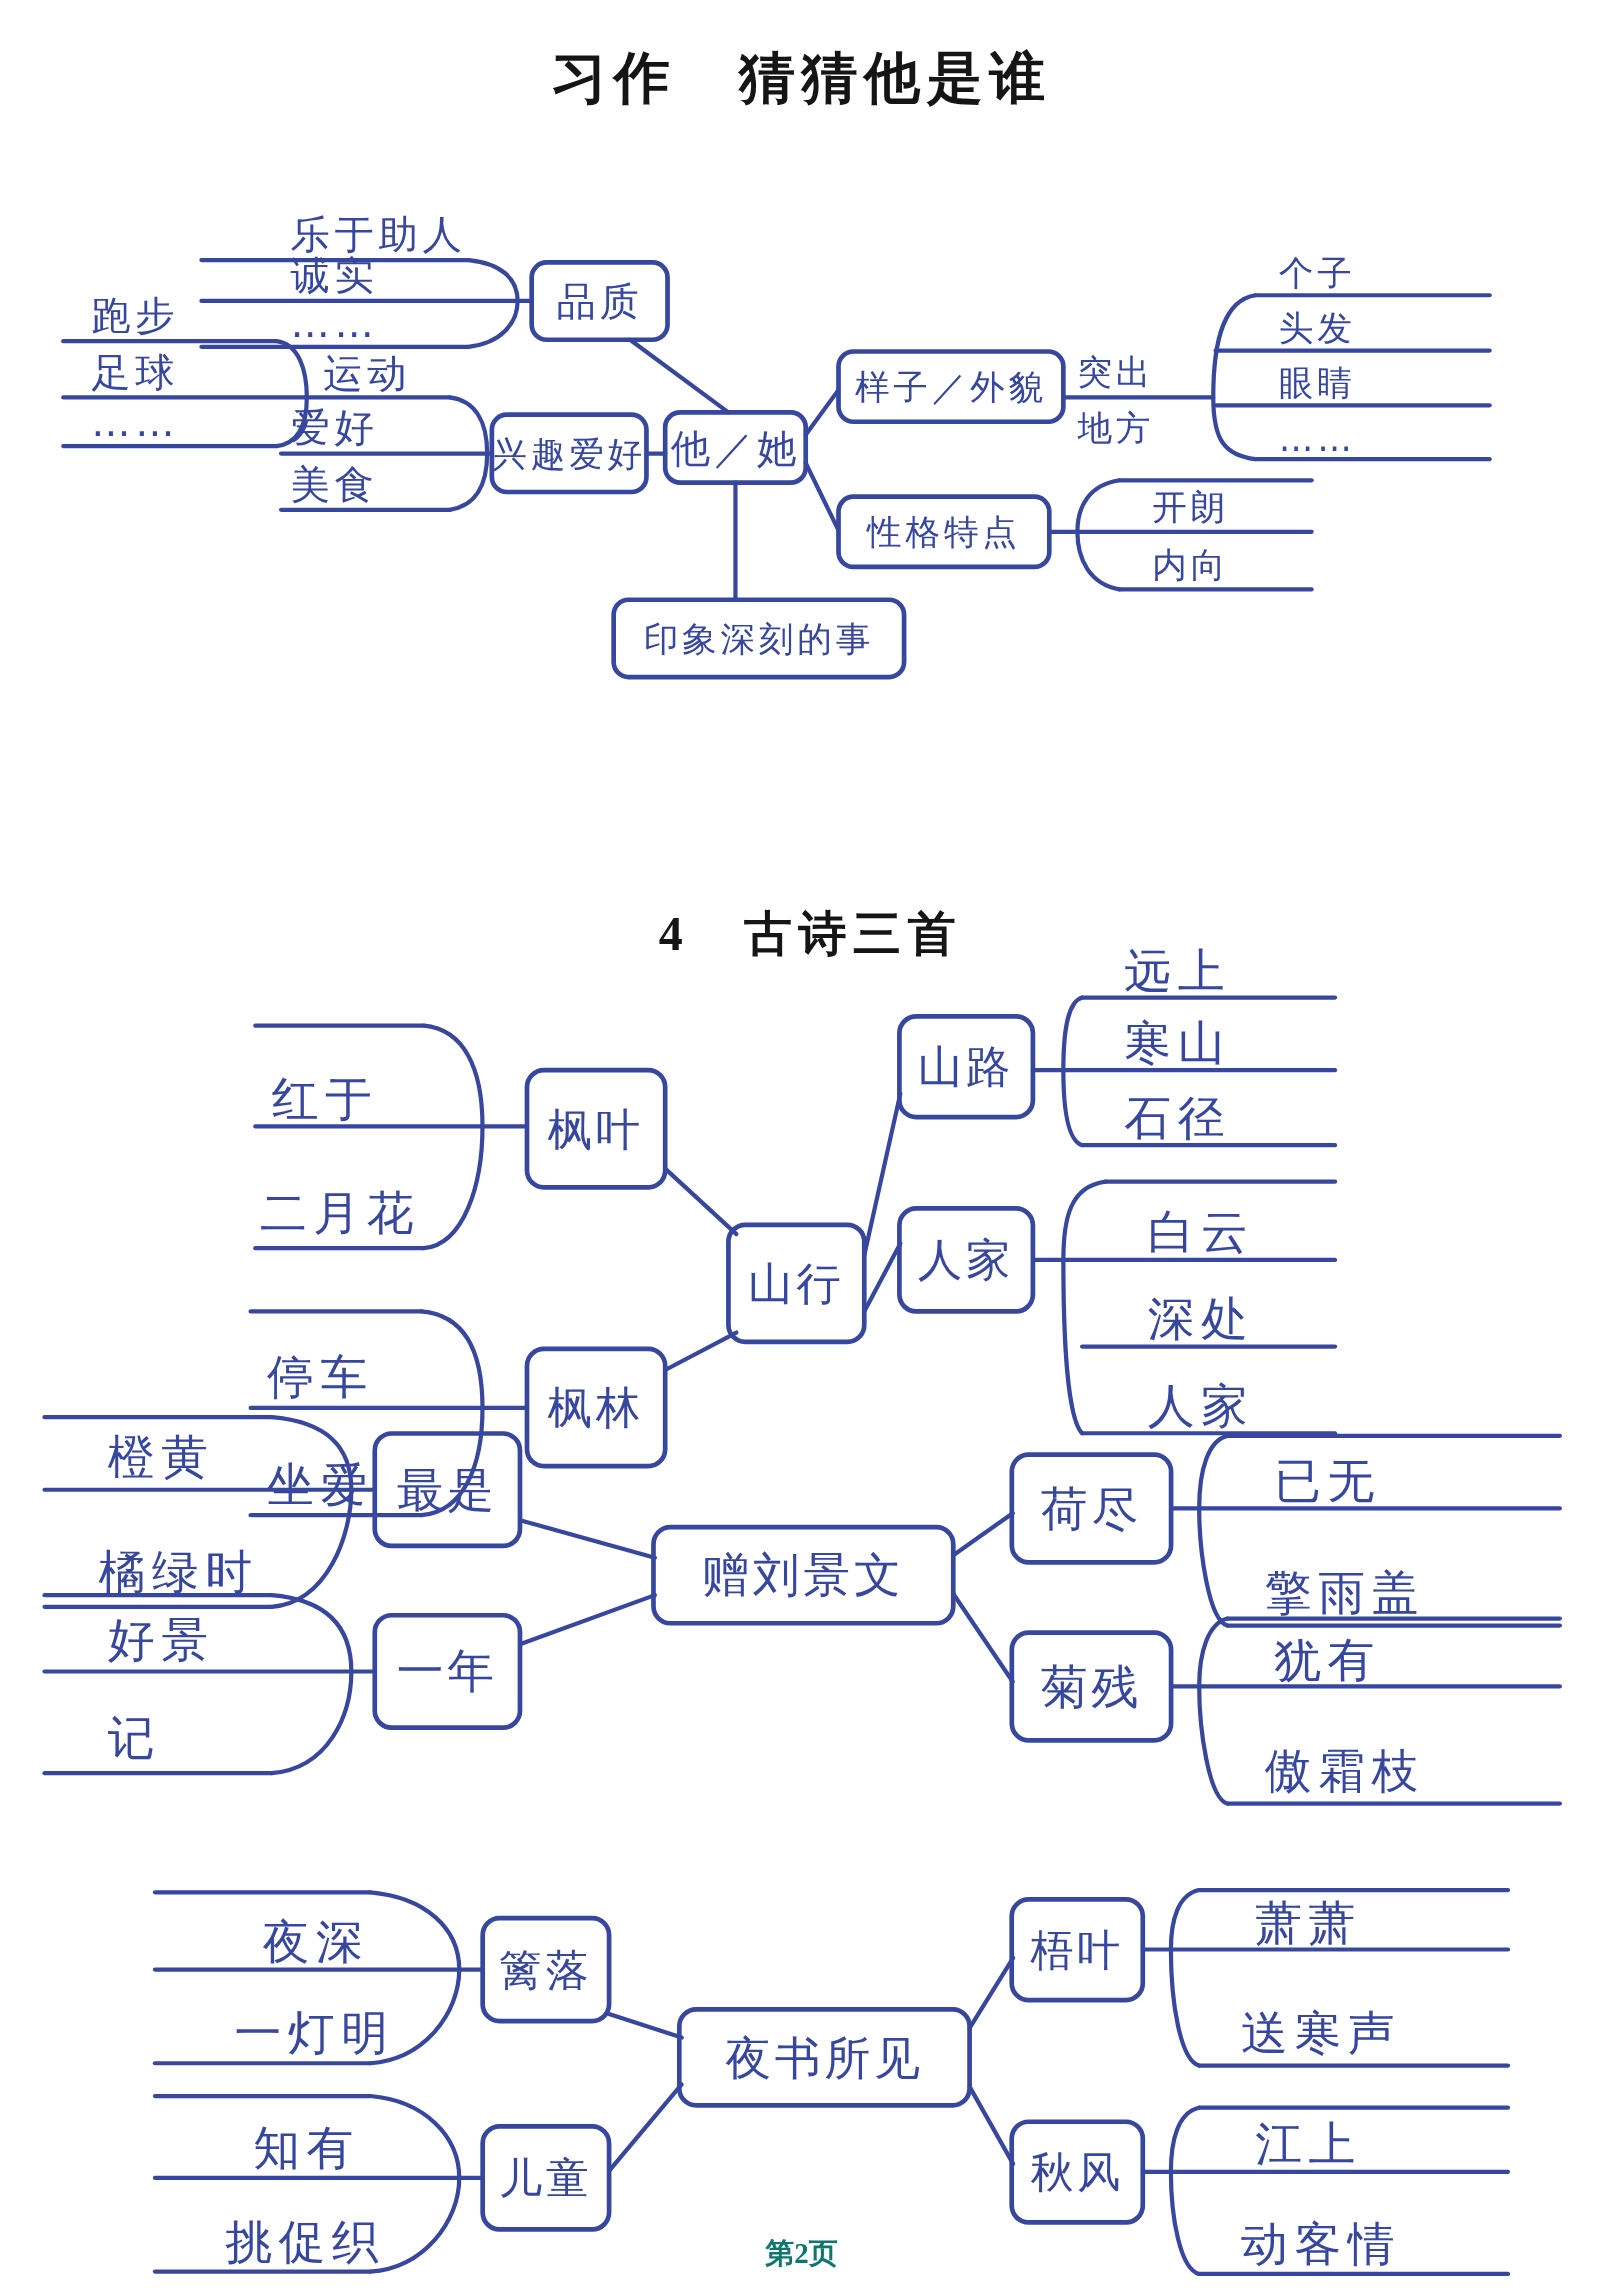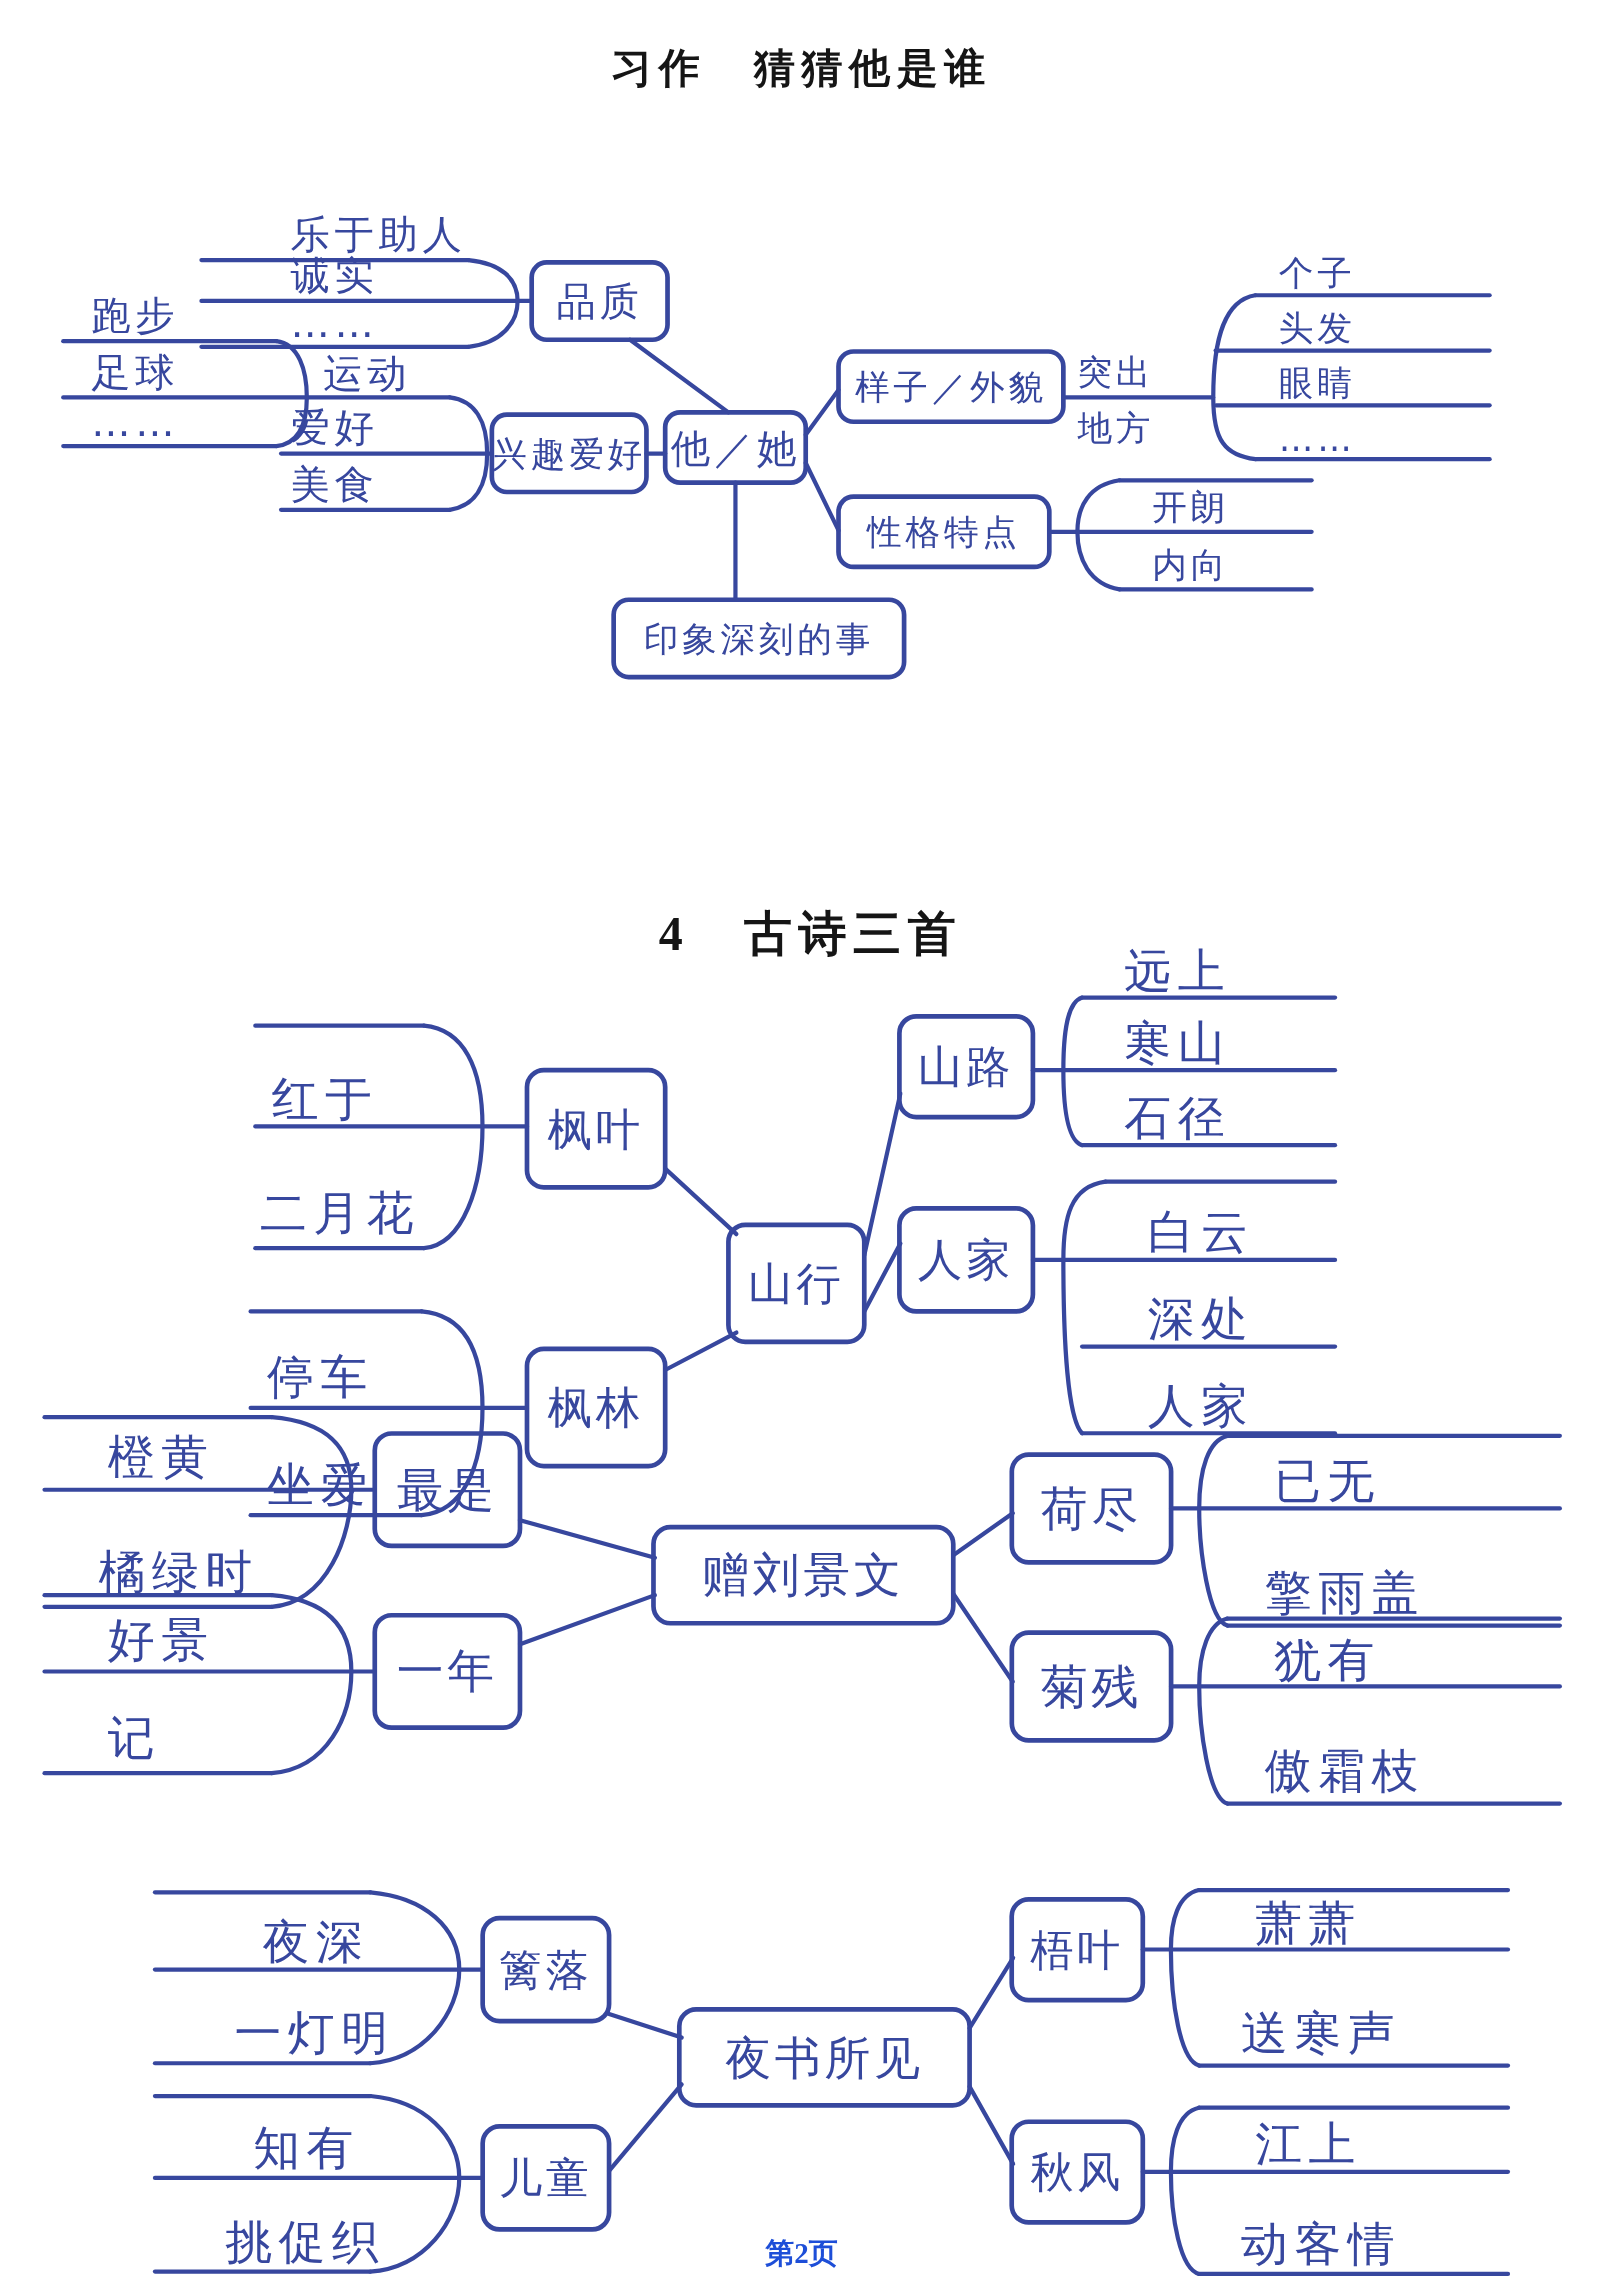--- a/index.html
+++ b/index.html
@@ -6,25 +6,25 @@
   html,body{ margin:0; padding:0; }
   body{
     width:1603px; height:2295px; background:#ffffff; position:relative;
     font-family:"DejaVu Sans", sans-serif;
   }
   .title{
     position:absolute; left:0; width:100%; text-align:center;
     color:#151515; font-weight:700; font-family:"Liberation Serif", serif;
     letter-spacing:6.6px; white-space:pre;
   }
-  .t1{ top:41px;  font-size:41px; }
+  .t1{ top:41px;  font-size:56px; }
   .t2{ top:902px; font-size:48px;padding-left:9px; }
   .footer{
     position:absolute; left:0; width:100%; text-align:center;
-    top:2234px; font-size:29px; font-weight:700; color:#1d4ed8;
+    top:2234px; font-size:29px; font-weight:700; color:#0f766e;
     font-family:"Liberation Serif", serif;
   }
   svg{ position:absolute; left:0; overflow:visible; }
   svg text{ fill:var(--ink); font-family:"DejaVu Sans", sans-serif; }
   .lf{ font-size:100px; letter-spacing:14px; }     
   .lf84{ font-size:84px; letter-spacing:10px; }    
   .lf74{ font-size:74px; letter-spacing:8px; }     
   .bx{ text-anchor:middle; letter-spacing:8px; }   
   line, path, rect{ stroke:var(--ink); fill:none; stroke-linecap:round; stroke-linejoin:round; }
   line, path{ stroke-width:9; }

